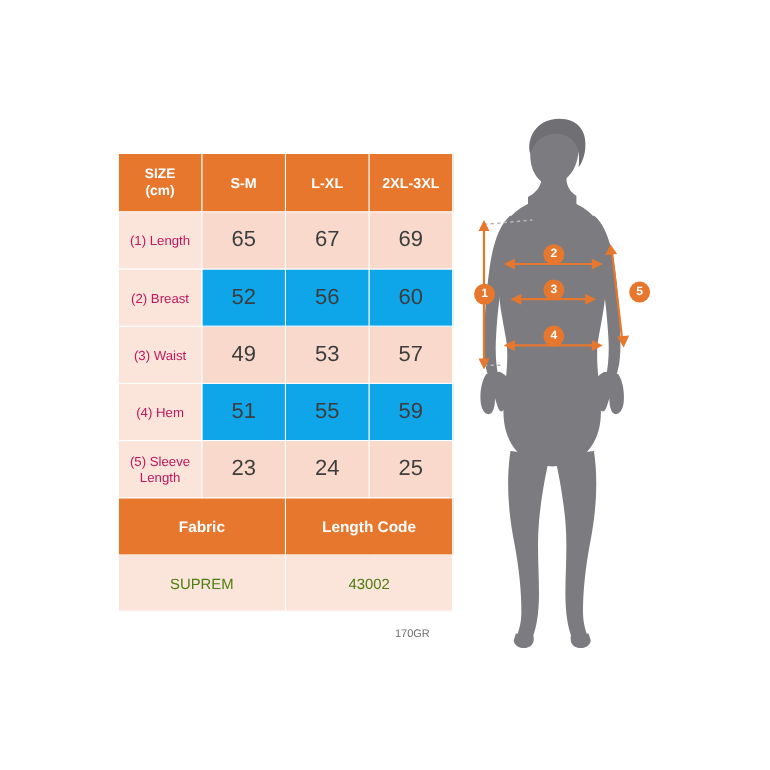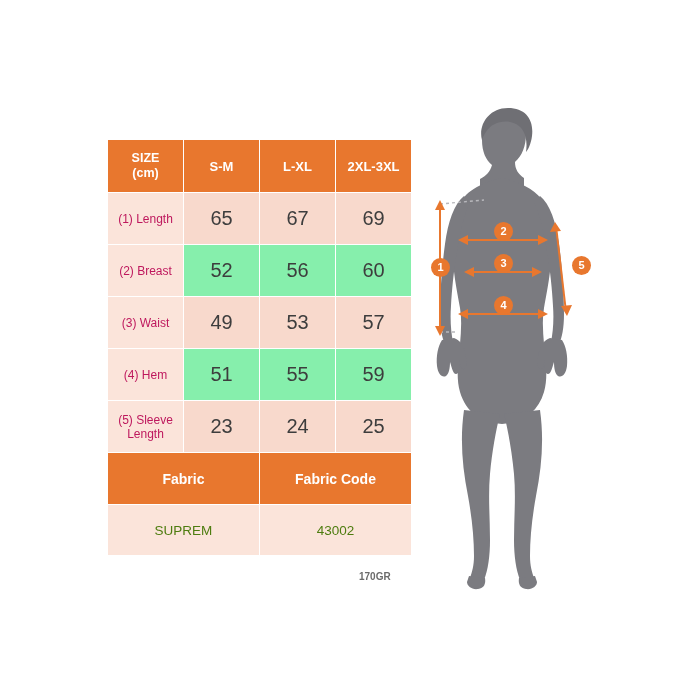--- a/index.html
+++ b/index.html
@@ -55,21 +55,21 @@
     font-size: 12px;
     color: #be185d;
     line-height: 14px;
   }
   #size-table .val {
     background: #f8d9cc;
     font-size: 20px;
     color: #3d3d3d;
   }
   #size-table .val.alt {
-    background: #86efac;
+    background: #0ea5e9;
   }
   #size-table .sectionhdr {
     background: #e8772e;
     color: #ffffff;
     font-weight: bold;
     font-size: 14px;
     height: 51px;
     text-align: center;
   }
   #size-table .sectionval {
@@ -78,21 +78,20 @@
     color: #4d7c0f;
     height: 50px;
   }
 
   #gram-note {
     position: absolute;
     left: 359px;
     top: 571px;
     font-size: 10px;
     color: #6b6b6b;
-    font-weight: bold;
   }
 
   
   #figure-area {
     position: absolute;
     left: 420px;
     top: 100px;
     width: 265px;
     height: 500px;
   }
@@ -162,21 +161,21 @@
 
       <tr>
         <td class="rowlabel">(5) Sleeve Length</td>
         <td class="val">23</td>
         <td class="val">24</td>
         <td class="val">25</td>
       </tr>
 
       <tr>
         <td class="sectionhdr" colspan="2">Fabric</td>
-        <td class="sectionhdr" colspan="2">Fabric Code</td>
+        <td class="sectionhdr" colspan="2">Length Code</td>
       </tr>
       <tr>
         <td class="sectionval" colspan="2">SUPREM</td>
         <td class="sectionval" colspan="2">43002</td>
       </tr>
     </tbody>
   </table>
 
   <div id="gram-note">170GR</div>
 

